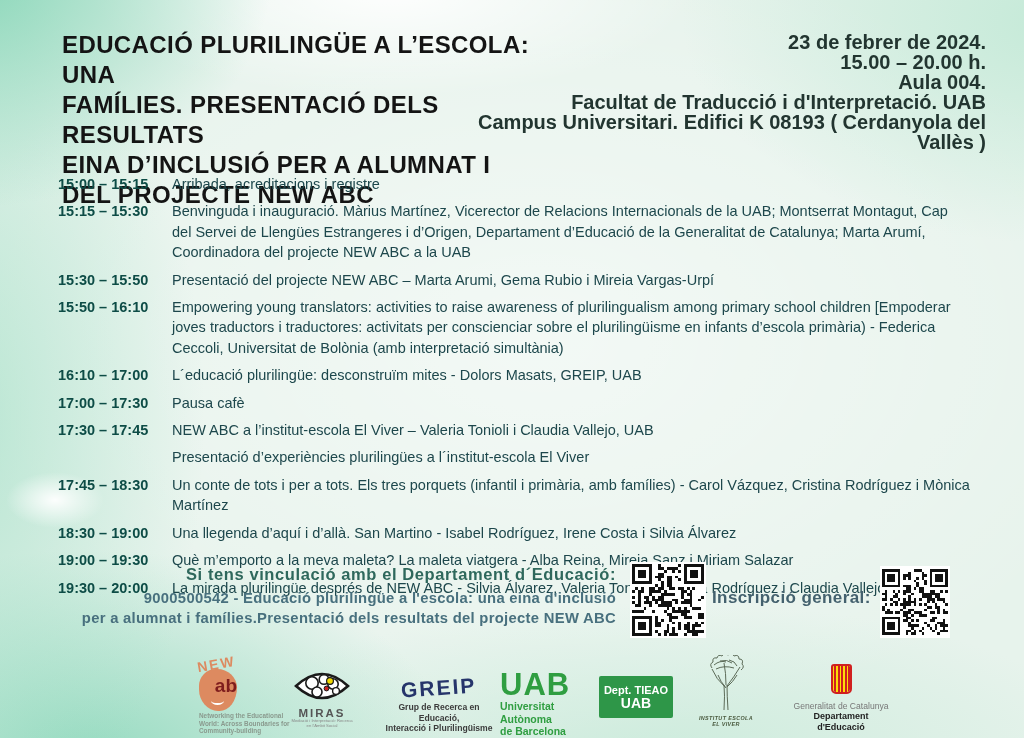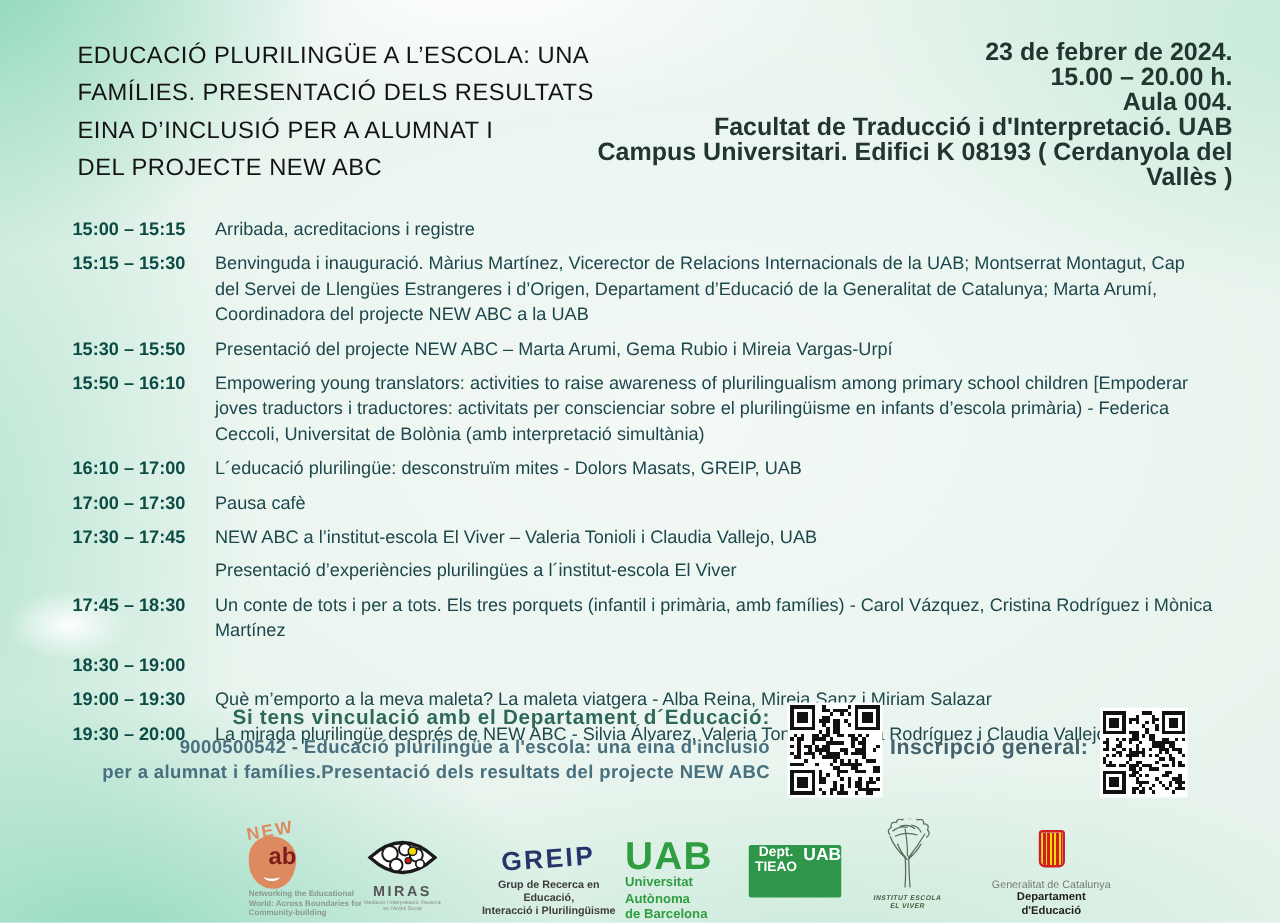--- a/index.html
+++ b/index.html
@@ -12,21 +12,21 @@
       radial-gradient(420px 330px at -30px -30px, rgba(125,211,178,.9), rgba(125,211,178,0) 72%),
       radial-gradient(340px 620px at -40px 420px, rgba(144,218,188,.55), rgba(144,218,188,0) 72%),
       radial-gradient(520px 300px at 90px 760px, rgba(134,214,184,.85), rgba(134,214,184,0) 70%),
       radial-gradient(420px 150px at 390px -10px, rgba(255,255,255,.95), rgba(255,255,255,0) 72%),
       radial-gradient(640px 220px at 660px 760px, rgba(186,230,209,.6), rgba(186,230,209,0) 72%),
       radial-gradient(540px 320px at 1060px 20px, rgba(168,226,199,.55), rgba(168,226,199,0) 70%),
       radial-gradient(800px 520px at 540px 340px, rgba(255,255,255,.5), rgba(255,255,255,0) 78%);
   }
   .title{
     position:absolute;left:62px;top:30px;width:500px;
-    font-size:19px;line-height:30px;font-weight:normal;color:#141414;
+    font-size:24px;line-height:30px;font-weight:bold;color:#141414;
     letter-spacing:.4px;
   }
   .event-info{
     position:absolute;right:38px;top:32px;width:520px;text-align:right;
     font-size:20px;line-height:20px;font-weight:bold;color:#223530;
   }
   .schedule{position:absolute;left:58px;top:174px;width:912px;font-size:14.5px;line-height:20.4px;}
   .row{display:flex;margin-bottom:7px;gap:20px;}
   .time{flex:0 0 94px;color:#0d4c46;font-weight:bold;}
   .desc{flex:1;color:#1d474c;}
@@ -71,21 +71,21 @@
   
   .logo-greip{left:380px;top:676px;width:118px;text-align:center;}
   .greip-name{font-size:21px;font-weight:bold;color:#26356b;letter-spacing:2px;transform:rotate(-4deg);display:inline-block;}
   .greip-sub{font-size:8.6px;line-height:10.5px;font-weight:bold;color:#3c3c3c;margin-top:2px;}
   
   .logo-uab{left:500px;top:670px;width:100px;color:#2f9e41;}
   .uab-acronym{font-size:31px;font-weight:bold;line-height:30px;letter-spacing:1px;}
   .uab-sub{font-size:10.5px;font-weight:bold;line-height:12.5px;}
   
   .logo-tieao{left:599px;top:676px;width:74px;height:42px;background:#2e9648;border-radius:2px;
-    color:#fff;text-align:center;display:flex;flex-direction:row;justify-content:center;}
+    color:#fff;text-align:center;display:flex;flex-direction:column;justify-content:center;}
   .tieao-line1{font-size:11px;font-weight:bold;}
   .tieao-line2{font-size:14px;font-weight:bold;line-height:15px;}
   
   .logo-viver{left:698px;top:655px;width:56px;text-align:center;}
   .viver-label{font-size:5.4px;line-height:6.4px;color:#4a5a3f;font-style:italic;font-weight:bold;letter-spacing:.4px;}
   
   .logo-gencat{left:786px;top:664px;width:110px;text-align:center;}
   .gencat-shield{
     display:inline-block;width:17px;height:26px;border:2px solid #d0201f;border-radius:3px 3px 5px 5px;
     background:repeating-linear-gradient(90deg,#fcdd09 0 1.5px,#d0201f 1.5px 3.5px);
@@ -146,20 +146,21 @@
     <div class="row">
       <div class="time"></div>
       <div class="desc">Presentació d’experiències plurilingües a l´institut-escola El Viver</div>
     </div>
     <div class="row">
       <div class="time">17:45 – 18:30</div>
       <div class="desc">Un conte de tots i per a tots. Els tres porquets (infantil i primària, amb famílies) - Carol Vázquez, Cristina Rodríguez i Mònica Martínez</div>
     </div>
     <div class="row">
       <div class="time">18:30 – 19:00</div>
+      <div class="desc">Una llegenda d’aquí i d’allà. San Martino - Isabel Rodríguez, Irene Costa i Silvia Álvarez</div>
     </div>
     <div class="row">
       <div class="time">19:00 – 19:30</div>
       <div class="desc">Què m’emporto a la meva maleta? La maleta viatgera - Alba Reina, Mireia Sanz i Miriam Salazar</div>
     </div>
     <div class="row">
       <div class="time">19:30 – 20:00</div>
       <div class="desc">La mirada plurilingüe després de NEW ABC - Silvia Álvarez, Valeria Tonioli, Cristina Rodríguez i Claudia Vallejo</div>
     </div>
   </div>

